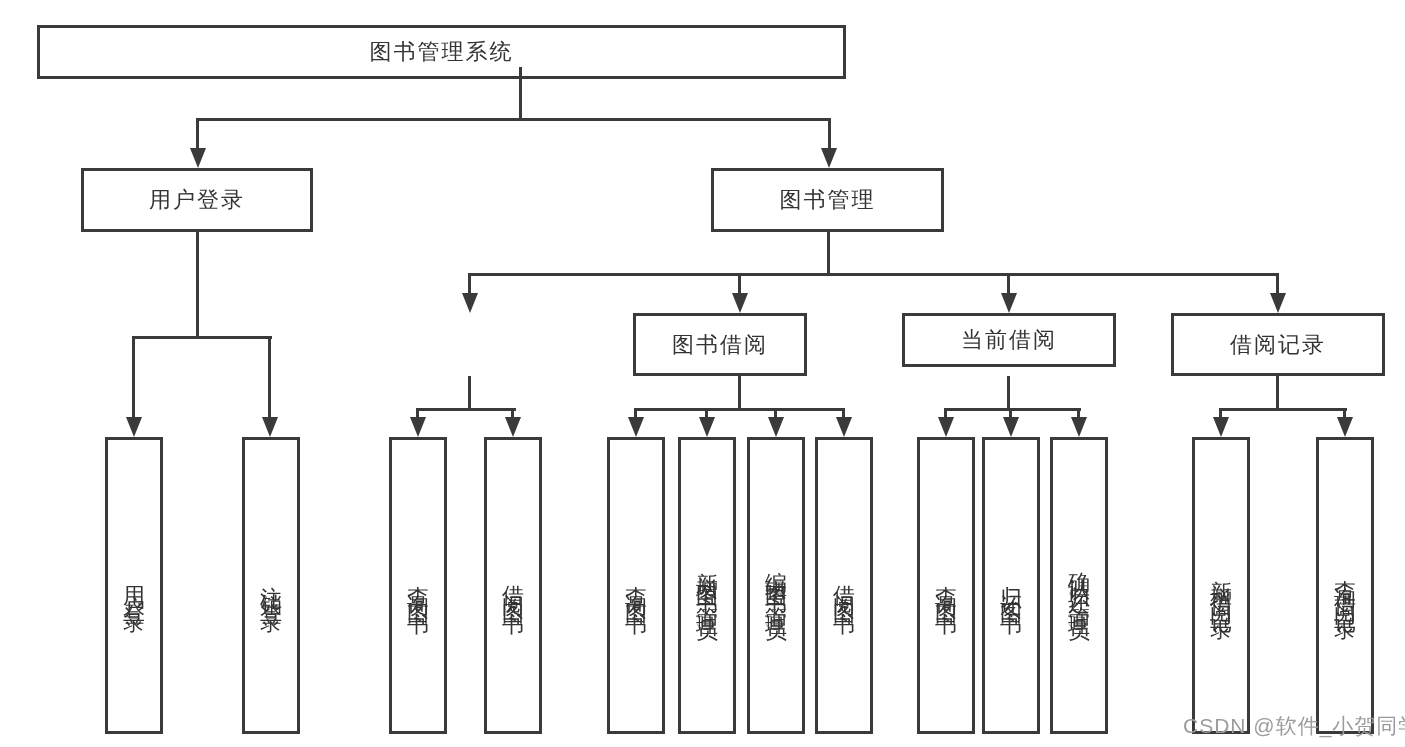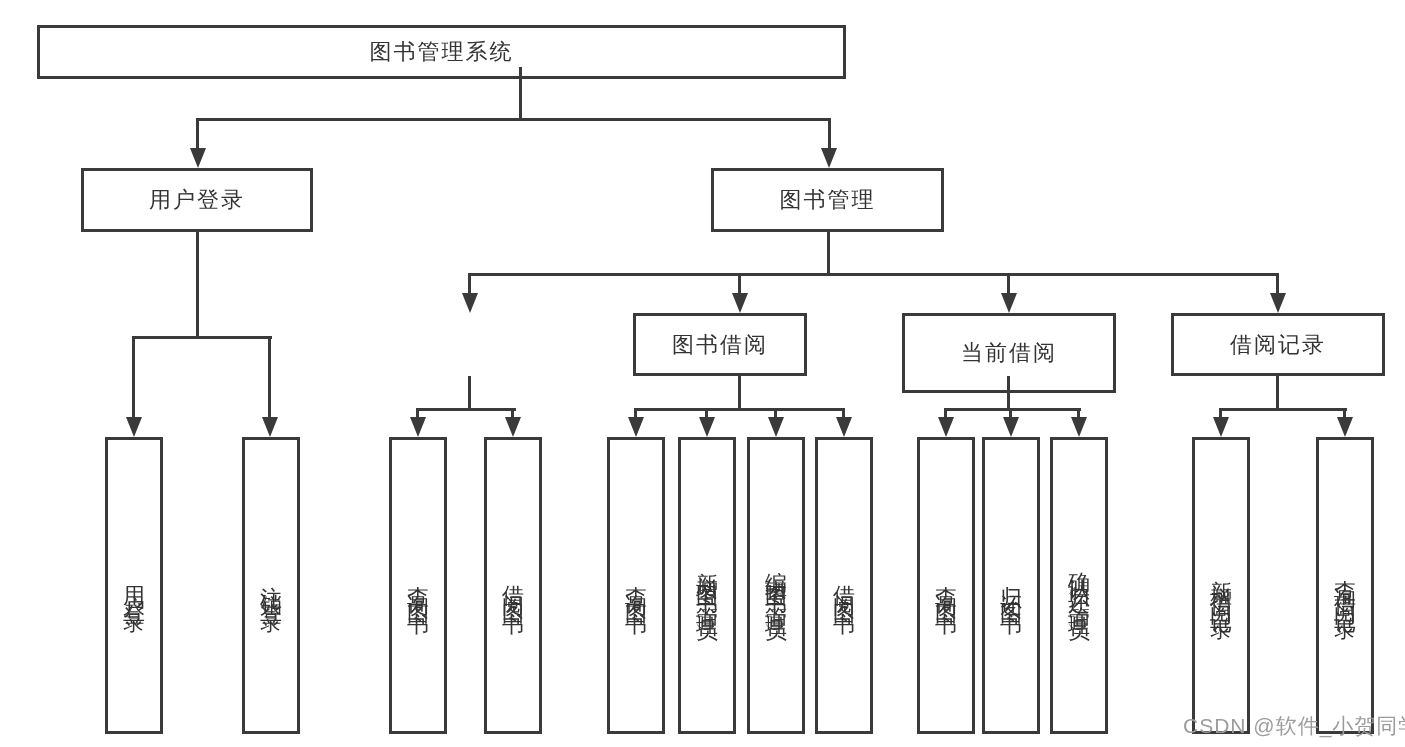--- a/index.html
+++ b/index.html
@@ -88,21 +88,21 @@
   <div class="vline" style="left:468px; top:273px; width:3px; height:22px;"></div>
   <div class="arrow" style="left:462px; top:293px;"></div>
   <div class="vline" style="left:738px; top:273px; width:3px; height:22px;"></div>
   <div class="arrow" style="left:732px; top:293px;"></div>
   <div class="vline" style="left:1007px; top:273px; width:3px; height:22px;"></div>
   <div class="arrow" style="left:1001px; top:293px;"></div>
   <div class="vline" style="left:1276px; top:273px; width:3px; height:22px;"></div>
   <div class="arrow" style="left:1270px; top:293px;"></div>
 
   <div class="box" style="left:633px; top:313px; width:174px; height:63px;">图书借阅</div>
-  <div class="box" style="left:902px; top:313px; width:214px; height:80px;">当前借阅</div>
+  <div class="box" style="left:902px; top:313px; width:214px; height:54px;">当前借阅</div>
   <div class="box" style="left:1171px; top:313px; width:214px; height:63px;">借阅记录</div>
 
   <div class="vline" style="left:468px; top:376px; width:3px; height:32px;"></div>
   <div class="hline" style="left:416px; top:408px; width:100px; height:3px;"></div>
   <div class="vline" style="left:416px; top:408px; width:3px; height:10px;"></div>
   <div class="arrow" style="left:410px; top:417px;"></div>
   <div class="vline" style="left:511px; top:408px; width:3px; height:10px;"></div>
   <div class="arrow" style="left:505px; top:417px;"></div>
 
   <div class="vline" style="left:738px; top:376px; width:3px; height:32px;"></div>

